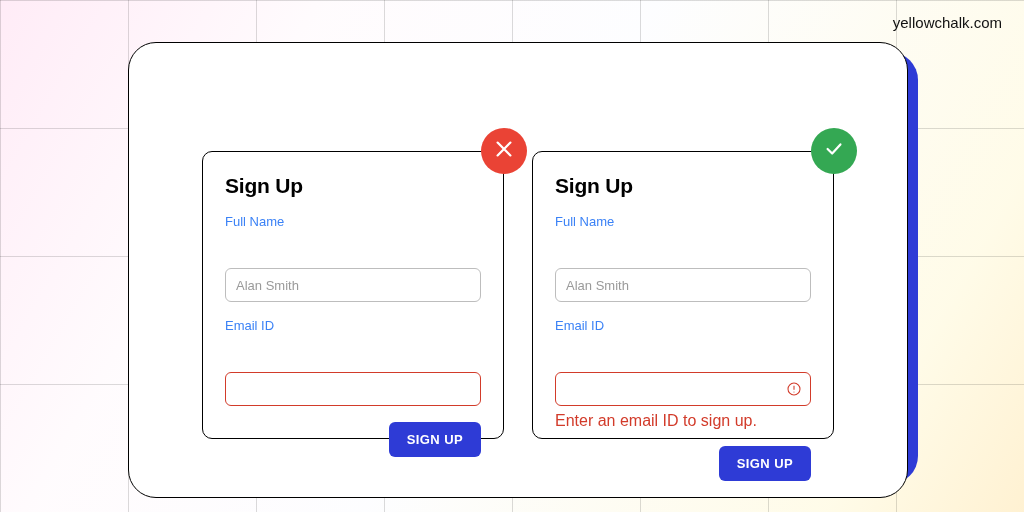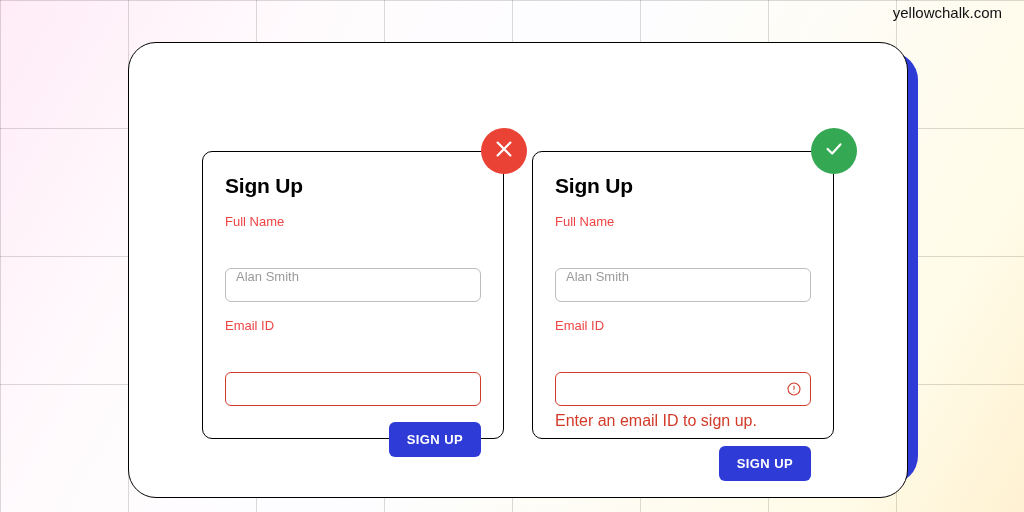--- a/index.html
+++ b/index.html
@@ -14,21 +14,21 @@
         #ffffff;
     }
     .grid {
       position: absolute; inset: 0;
       background-image:
         repeating-linear-gradient(to right, rgba(0,0,0,0.14) 0 1px, transparent 1px 128px),
         repeating-linear-gradient(to bottom, rgba(0,0,0,0.14) 0 1px, transparent 1px 128px);
       pointer-events: none;
     }
     .watermark {
-      position: absolute; top: 4px; right: 22px;
+      position: absolute; top: 14px; right: 22px;
       font-size: 15px; color: #111; font-weight: 500;
     }
 
     .panel-shadow {
       position: absolute;
       left: 138px; top: 52px;
       width: 780px; height: 432px;
       background: #2e3bd6;
       border-radius: 28px;
     }
@@ -64,29 +64,29 @@
     }
     .badge.bad { background: #ea4335; }
     .badge.good { background: #34a853; }
     .badge svg { width: 22px; height: 22px; stroke: #fff; stroke-width: 2.4; fill: none; stroke-linecap: round; stroke-linejoin: round; }
 
     .card h2 {
       font-size: 21px; font-weight: 800; color: #000; letter-spacing: -0.2px;
       margin-bottom: 16px;
     }
     .field-label {
-      font-size: 13px; color: #ef4444; margin-bottom: 4px;
+      font-size: 13px; color: #3b82f6; margin-bottom: 4px;
     }
     .field-input {
       position: relative;
       width: 100%;
       border: 1.2px solid #bdbdbd;
       border-radius: 6px;
       height: 34px;
-      display: flex; align-items: flex-start;
+      display: flex; align-items: center;
       padding: 0 10px;
       font-size: 13px;
       color: #9a9a9a;
       background: #fff;
       margin-top: 39px;
     }
     .field-input.error { border-color: #d23b2a; }
     .field-error-msg {
       font-size: 16px; color: #d23b2a; margin-top: 6px;
     }

